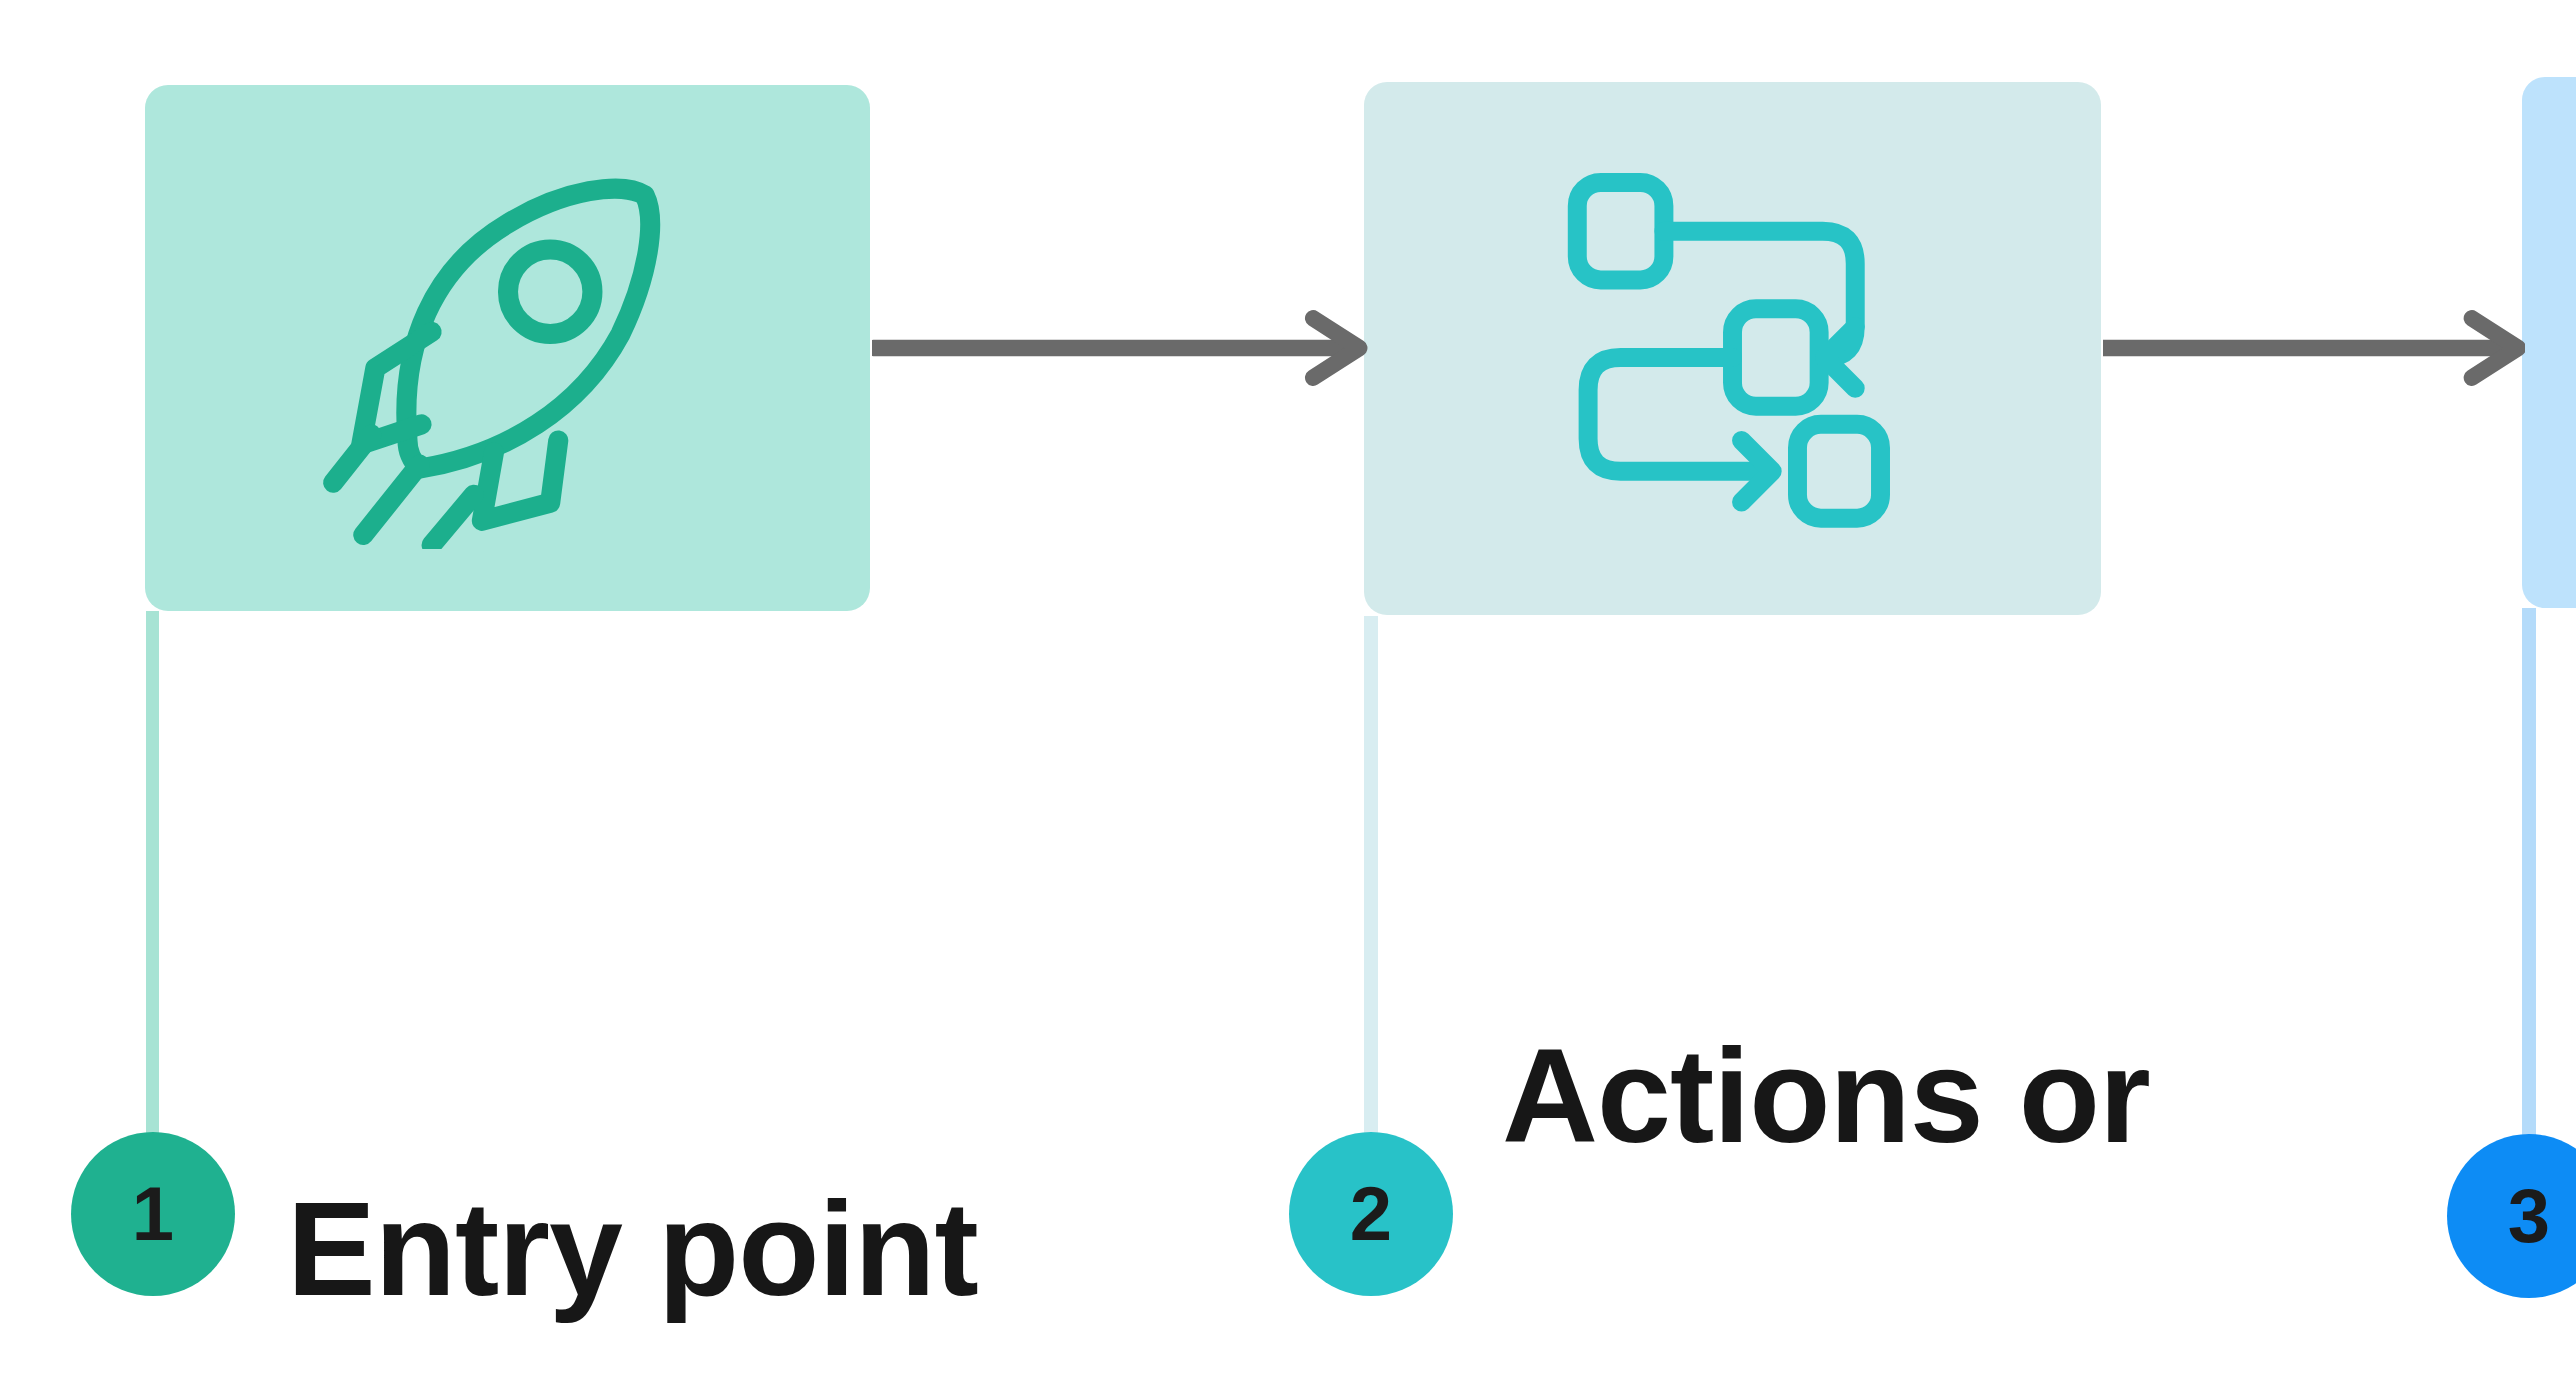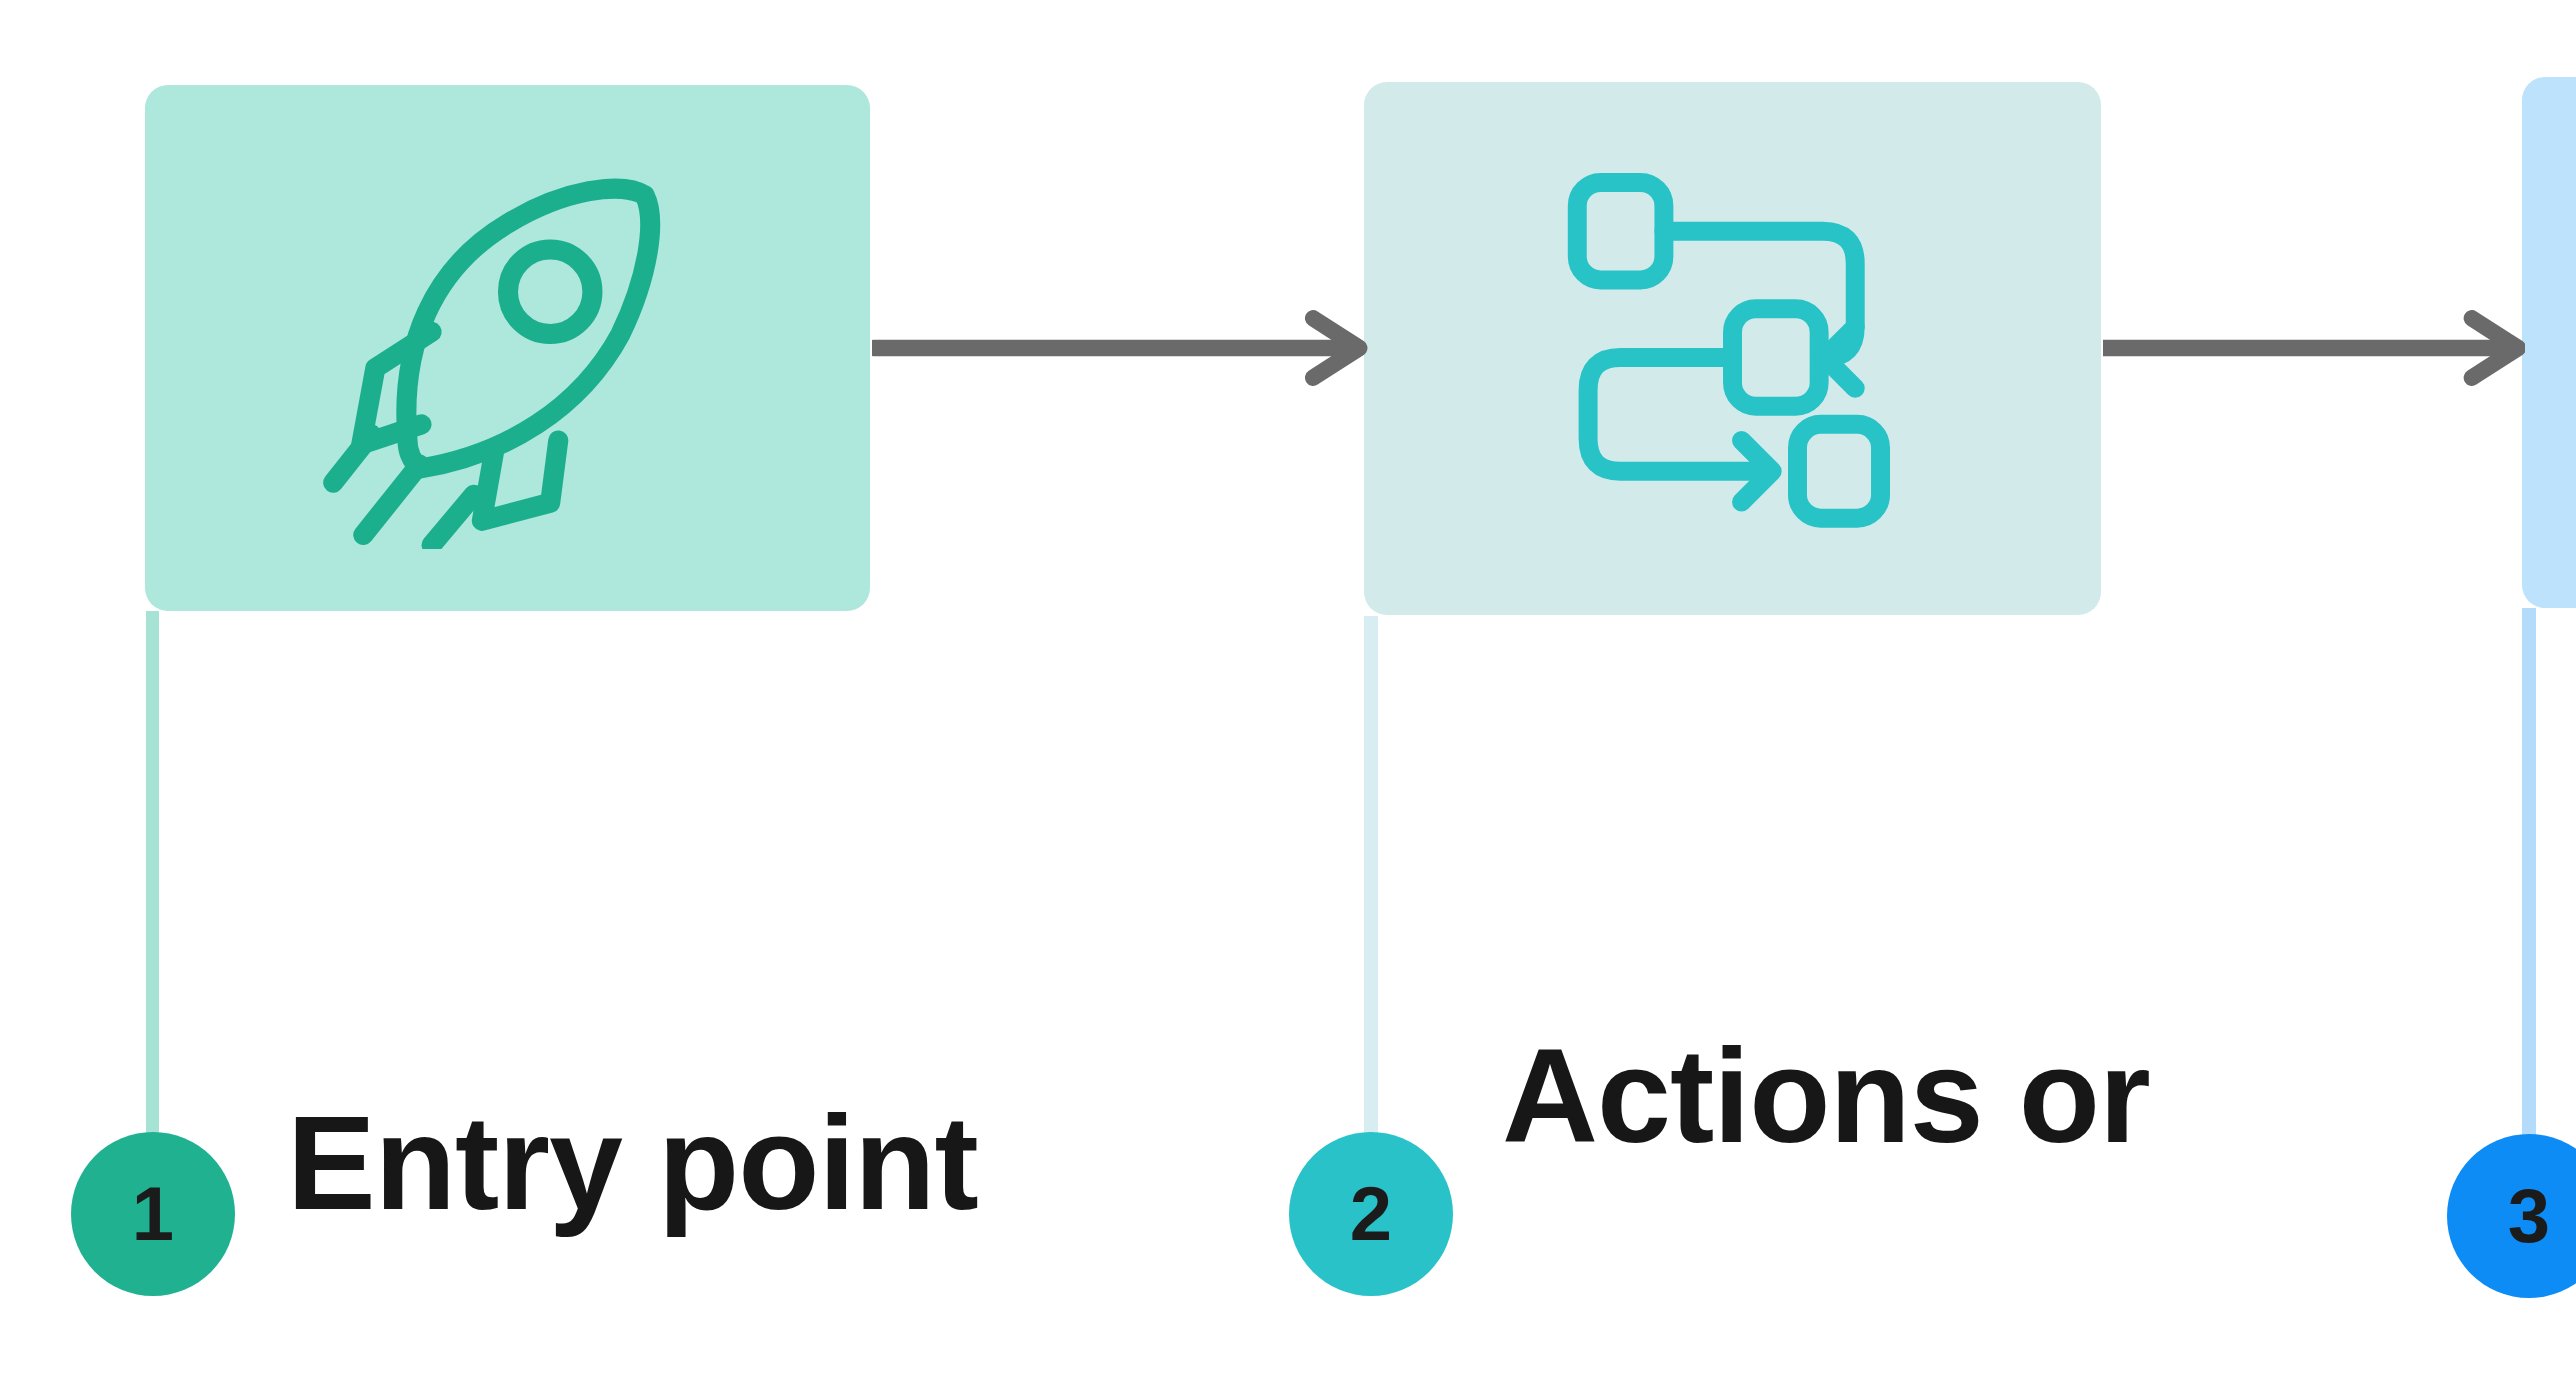--- a/index.html
+++ b/index.html
@@ -60,21 +60,21 @@
   
   .label {
     position: absolute;
     font-size: 133px;
     font-weight: bold;
     letter-spacing: -1px;
     line-height: 127px;
     color: var(--text);
     white-space: nowrap;
   }
-  .label1 { left: 287px;  top: 1100px; }
+  .label1 { left: 287px;  top: 1186px; }
   .label2 { left: 1502px; top: 1033px; text-align: center; }
 </style>
 </head>
 <body>
 
 <div class="canvas">
 
   <div class="box box1">
     <svg class="icon-svg icon1" viewBox="0 0 200 200" fill="none" stroke-linecap="round" stroke-linejoin="round" style="stroke: var(--step1_icon); stroke-width: 10;">
       <path d="M50,146 C46,98 63,60 100,38 C128,21 157,17 168,24 C174,36 170,64 156,93 C136,130 99,153 56,160 C52,156 50,152 50,146 Z"></path>

